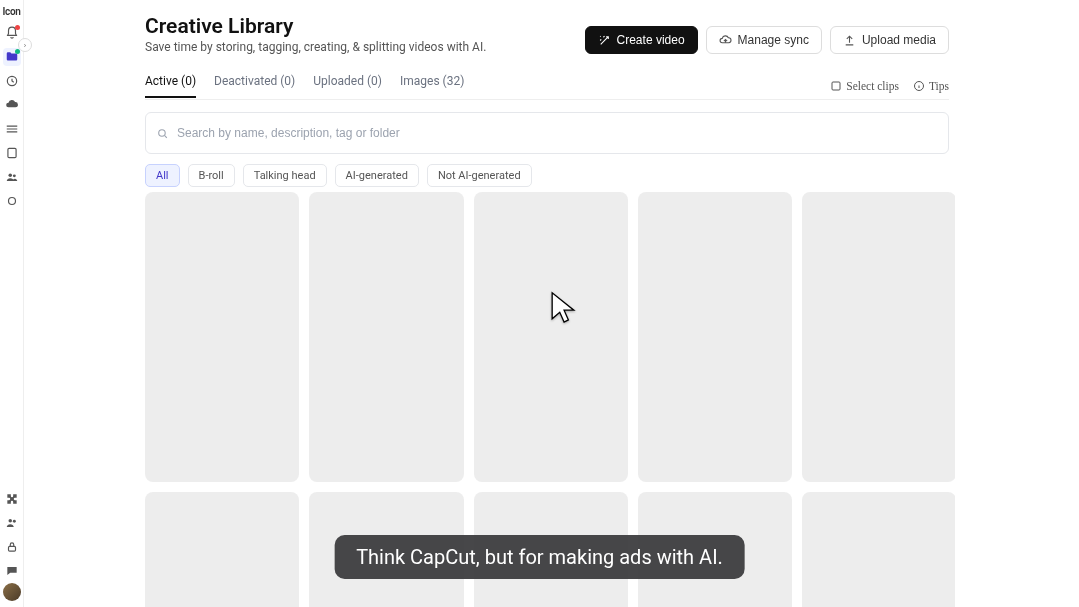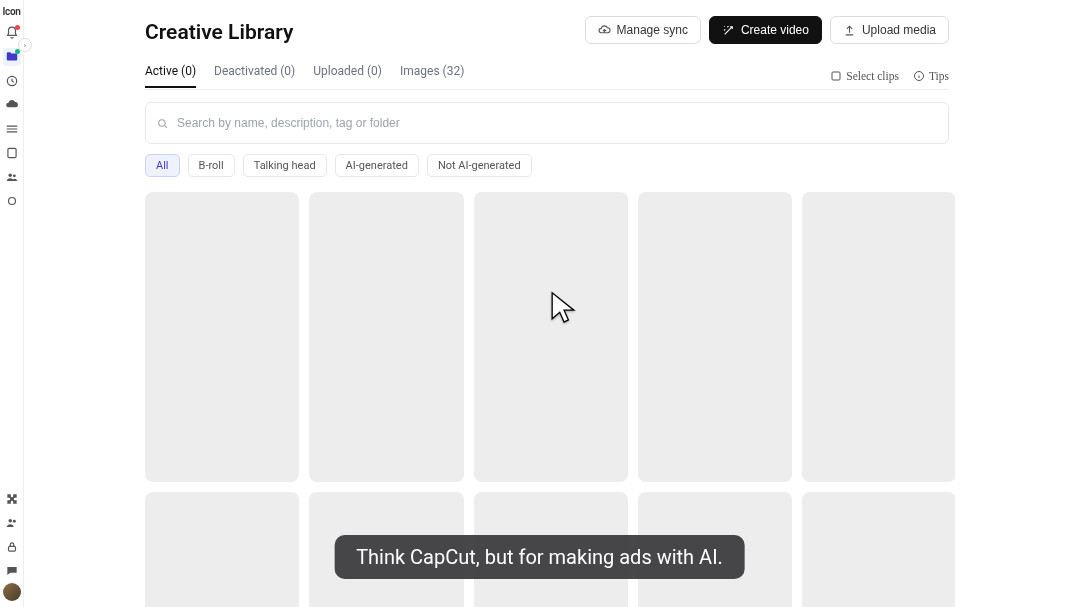--- a/index.html
+++ b/index.html
@@ -199,34 +199,35 @@
       </svg>
   </div>
   <div class="sidebar-avatar"></div>
 </div>
 
 <div class="main-inner">
 
   <div class="header-row">
     <div>
       <div class="title">Creative Library</div>
+      <div class="subtitle">Save time by storing, tagging, creating, &amp; splitting videos with AI.</div>
     </div>
     <div class="header-actions">
-      <button class="btn">
-        <svg viewBox="0 0 24 24" fill="none" stroke="#555" stroke-width="2">
-            <path d="M6 16a4 4 0 010-8 6 6 0 0111.3-1A4.5 4.5 0 0118 16H6z"></path>
-            <path d="M12 10v6M9 13l3-3 3 3"></path>
-          </svg>
-        <span>Manage sync</span>
-      </button>
       <button class="btn btn-primary">
         <svg viewBox="0 0 24 24" fill="none" stroke="#fff" stroke-width="2">
             <path d="M5 19L19 5M15 5h4v4M6 10l-2 2M10 6l2-2M4 4l1 1"></path>
           </svg>
         <span>Create video</span>
+      </button>
+      <button class="btn">
+        <svg viewBox="0 0 24 24" fill="none" stroke="#555" stroke-width="2">
+            <path d="M6 16a4 4 0 010-8 6 6 0 0111.3-1A4.5 4.5 0 0118 16H6z"></path>
+            <path d="M12 10v6M9 13l3-3 3 3"></path>
+          </svg>
+        <span>Manage sync</span>
       </button>
       <button class="btn">
         <svg viewBox="0 0 24 24" fill="none" stroke="#555" stroke-width="2">
             <path d="M12 4v12M7 9l5-5 5 5M5 20h14"></path>
           </svg>
         <span>Upload media</span>
       </button>
     </div>
   </div>
 

